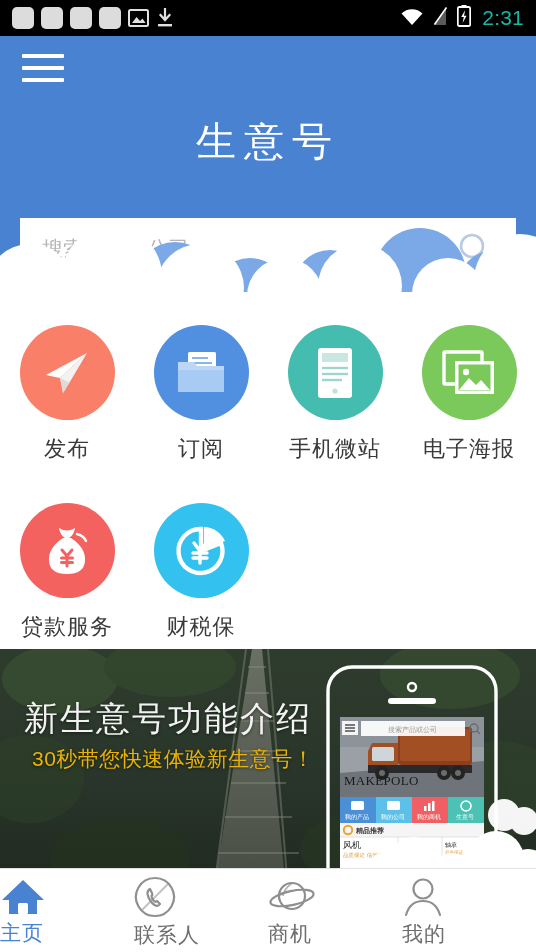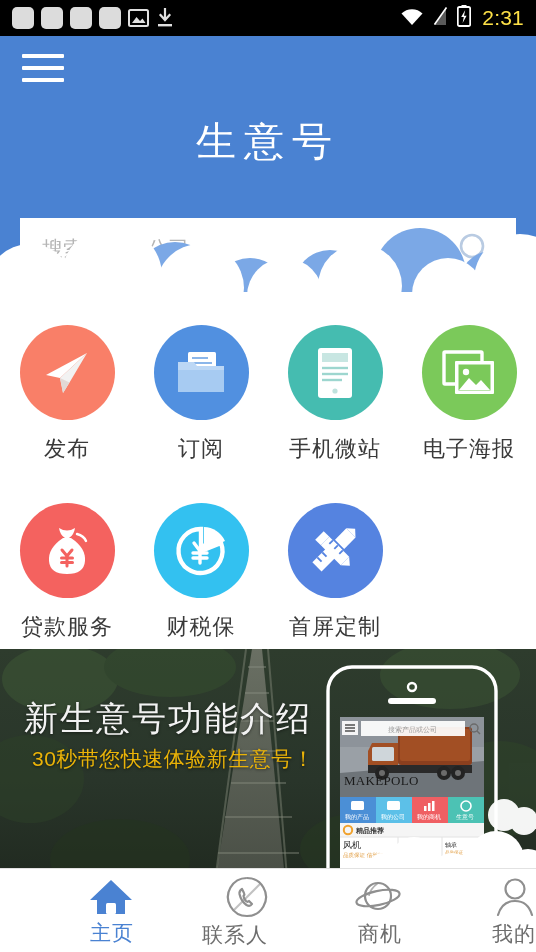--- a/index.html
+++ b/index.html
@@ -17,21 +17,21 @@
     padding:0 12px; z-index:40;
   }
   .sb-left { display:flex; align-items:center; gap:7px; flex:1; }
   .sb-app {
     width:22px; height:22px; border-radius:5px; background:#dcdcdc;
   }
   .sb-img-ico { width:21px; height:18px; position:relative; }
   .sb-img-ico svg { display:block; }
   .sb-dl-ico { width:18px; height:20px; }
   .sb-right { display:flex; align-items:center; gap:8px; }
-  .sb-time { color:#fde047; font-size:21px; letter-spacing:.2px; margin-left:3px; }
+  .sb-time { color:#14b8a6; font-size:21px; letter-spacing:.2px; margin-left:3px; }
 
   
   .header {
     position:absolute; top:36px; left:0; width:536px; height:253px;
     background:#4a82d2; z-index:5;
   }
   .hamburger {
     position:absolute; left:22px; top:15px; width:42px; height:34px;
     display:flex; flex-direction:column; justify-content:space-between;
     padding:3px 0; cursor:pointer;
@@ -91,21 +91,21 @@
   .mockup { position:absolute; right:38px; top:16px; width:172px; height:230px; }
   .banner-cloud { position:absolute; right:0; bottom:0; width:180px; height:90px; }
 
   
   .bottomnav {
     position:absolute; bottom:0; left:0; width:536px; height:84px;
     background:#fff; border-top:1px solid #e2e2e2;
     display:flex; z-index:30;
   }
   .navitem {
-    flex:1; display:flex; flex-direction:column; align-items:flex-end;
+    flex:1; display:flex; flex-direction:column; align-items:flex-start;
     justify-content:center; cursor:pointer; padding-top:4px;
   }
   .navitem svg { display:block; }
   .nav-label { margin-top:3px; font-size:21px; color:#6e6e6e; letter-spacing:1px; }
   .navitem.active .nav-label { color:#4a82d2; }
 </style>
 </head>
 <body>
 
 <div class="phone">
@@ -285,49 +285,20 @@
             <line x1="33" y1="20" x2="27" y2="28"></line>
             <line x1="27" y1="28" x2="27" y2="40"></line>
             <line x1="20" y1="30" x2="34" y2="30"></line>
             <line x1="20" y1="35" x2="34" y2="35"></line>
           </g>
         </svg>
       </div>
       <div class="tile-label">财税保</div>
     </div>
 
-    <div class="tile">
-      <div class="tile-circle" style="background:#5583E0">
-        <svg width="56" height="56" viewBox="0 0 56 56">
-          <g transform="rotate(-45 28 28)">
-
-            <rect x="4" y="20" width="30" height="13" fill="#ffffff"></rect>
-            <g stroke="#5583E0" stroke-width="2">
-              <line x1="11" y1="20" x2="11" y2="26"></line>
-              <line x1="18" y1="20" x2="18" y2="26"></line>
-              <line x1="25" y1="20" x2="25" y2="26"></line>
-            </g>
-
-            <rect x="36" y="20" width="16" height="13" fill="#ffffff"></rect>
-            <path d="M52 20 L58 26.5 L52 33 Z" fill="#ffffff"></path>
-          </g>
-          <g transform="rotate(45 28 28)">
-            <rect x="14" y="22" width="28" height="12" fill="#ffffff"></rect>
-            <path d="M42 22 L49 28 L42 34 Z" fill="#ffffff"></path>
-            <path d="M6 22 L14 22 L14 34 L6 34 Z" fill="#ffffff"></path>
-            <g stroke="#5583E0" stroke-width="1.8">
-              <line x1="19" y1="22" x2="19" y2="27"></line>
-              <line x1="26" y1="22" x2="26" y2="27"></line>
-              <line x1="33" y1="22" x2="33" y2="27"></line>
-            </g>
-          </g>
-        </svg>
-      </div>
-      <div class="tile-label">首屏定制</div>
-    </div>
   </div>
 
   <div class="banner">
     <svg class="banner-bg" width="536" height="240" viewBox="0 0 536 240" preserveAspectRatio="none">
       <defs>
         <linearGradient id="forest" x1="0" y1="0" x2="0" y2="1">
           <stop offset="0%" stop-color="#2e3c2d"></stop>
           <stop offset="55%" stop-color="#29352a"></stop>
           <stop offset="100%" stop-color="#20291f"></stop>
         </linearGradient>

